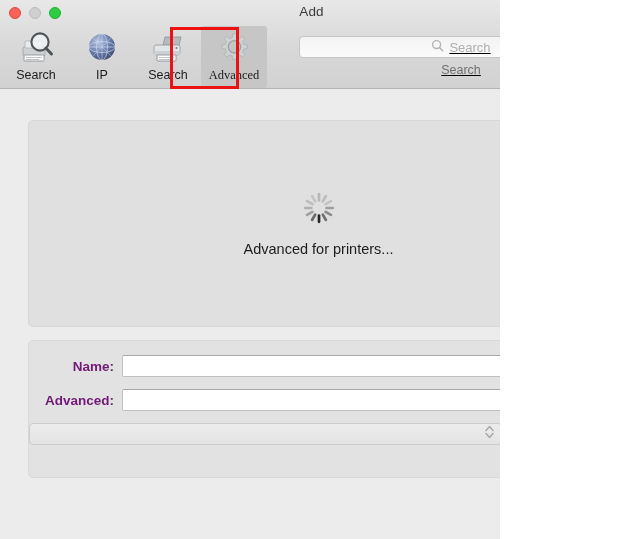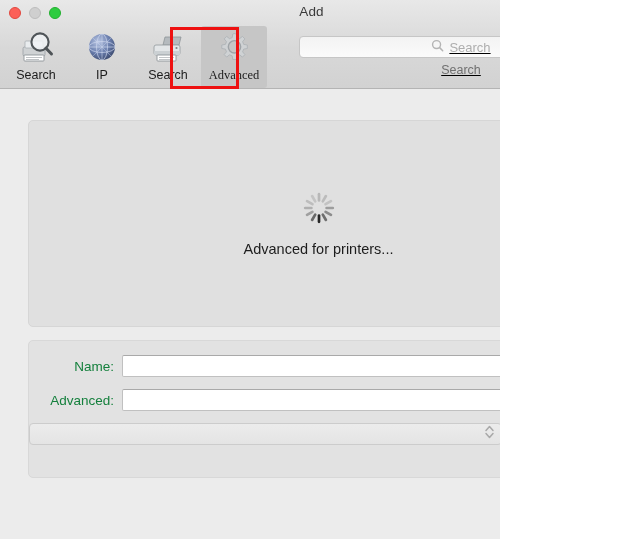--- a/index.html
+++ b/index.html
@@ -186,23 +186,24 @@
     display: flex;
     align-items: center;
     height: 22px;
     margin-bottom: 12px;
   }
   .form-label {
     width: 93px;
     text-align: right;
     padding-right: 8px;
     font-size: 13.5px;
-    color: #15803d;
+    color: #701a75;
     box-sizing: border-box;
     white-space: nowrap;
+    font-weight: bold;
   }
   .text-input {
     width: 473px;
     height: 22px;
     background: #ffffff;
     border: 1px solid #c0c0c0;
     border-top-color: #a9a9a9;
     border-radius: 2px;
     box-sizing: border-box;
     font-family: "Liberation Sans", sans-serif;

